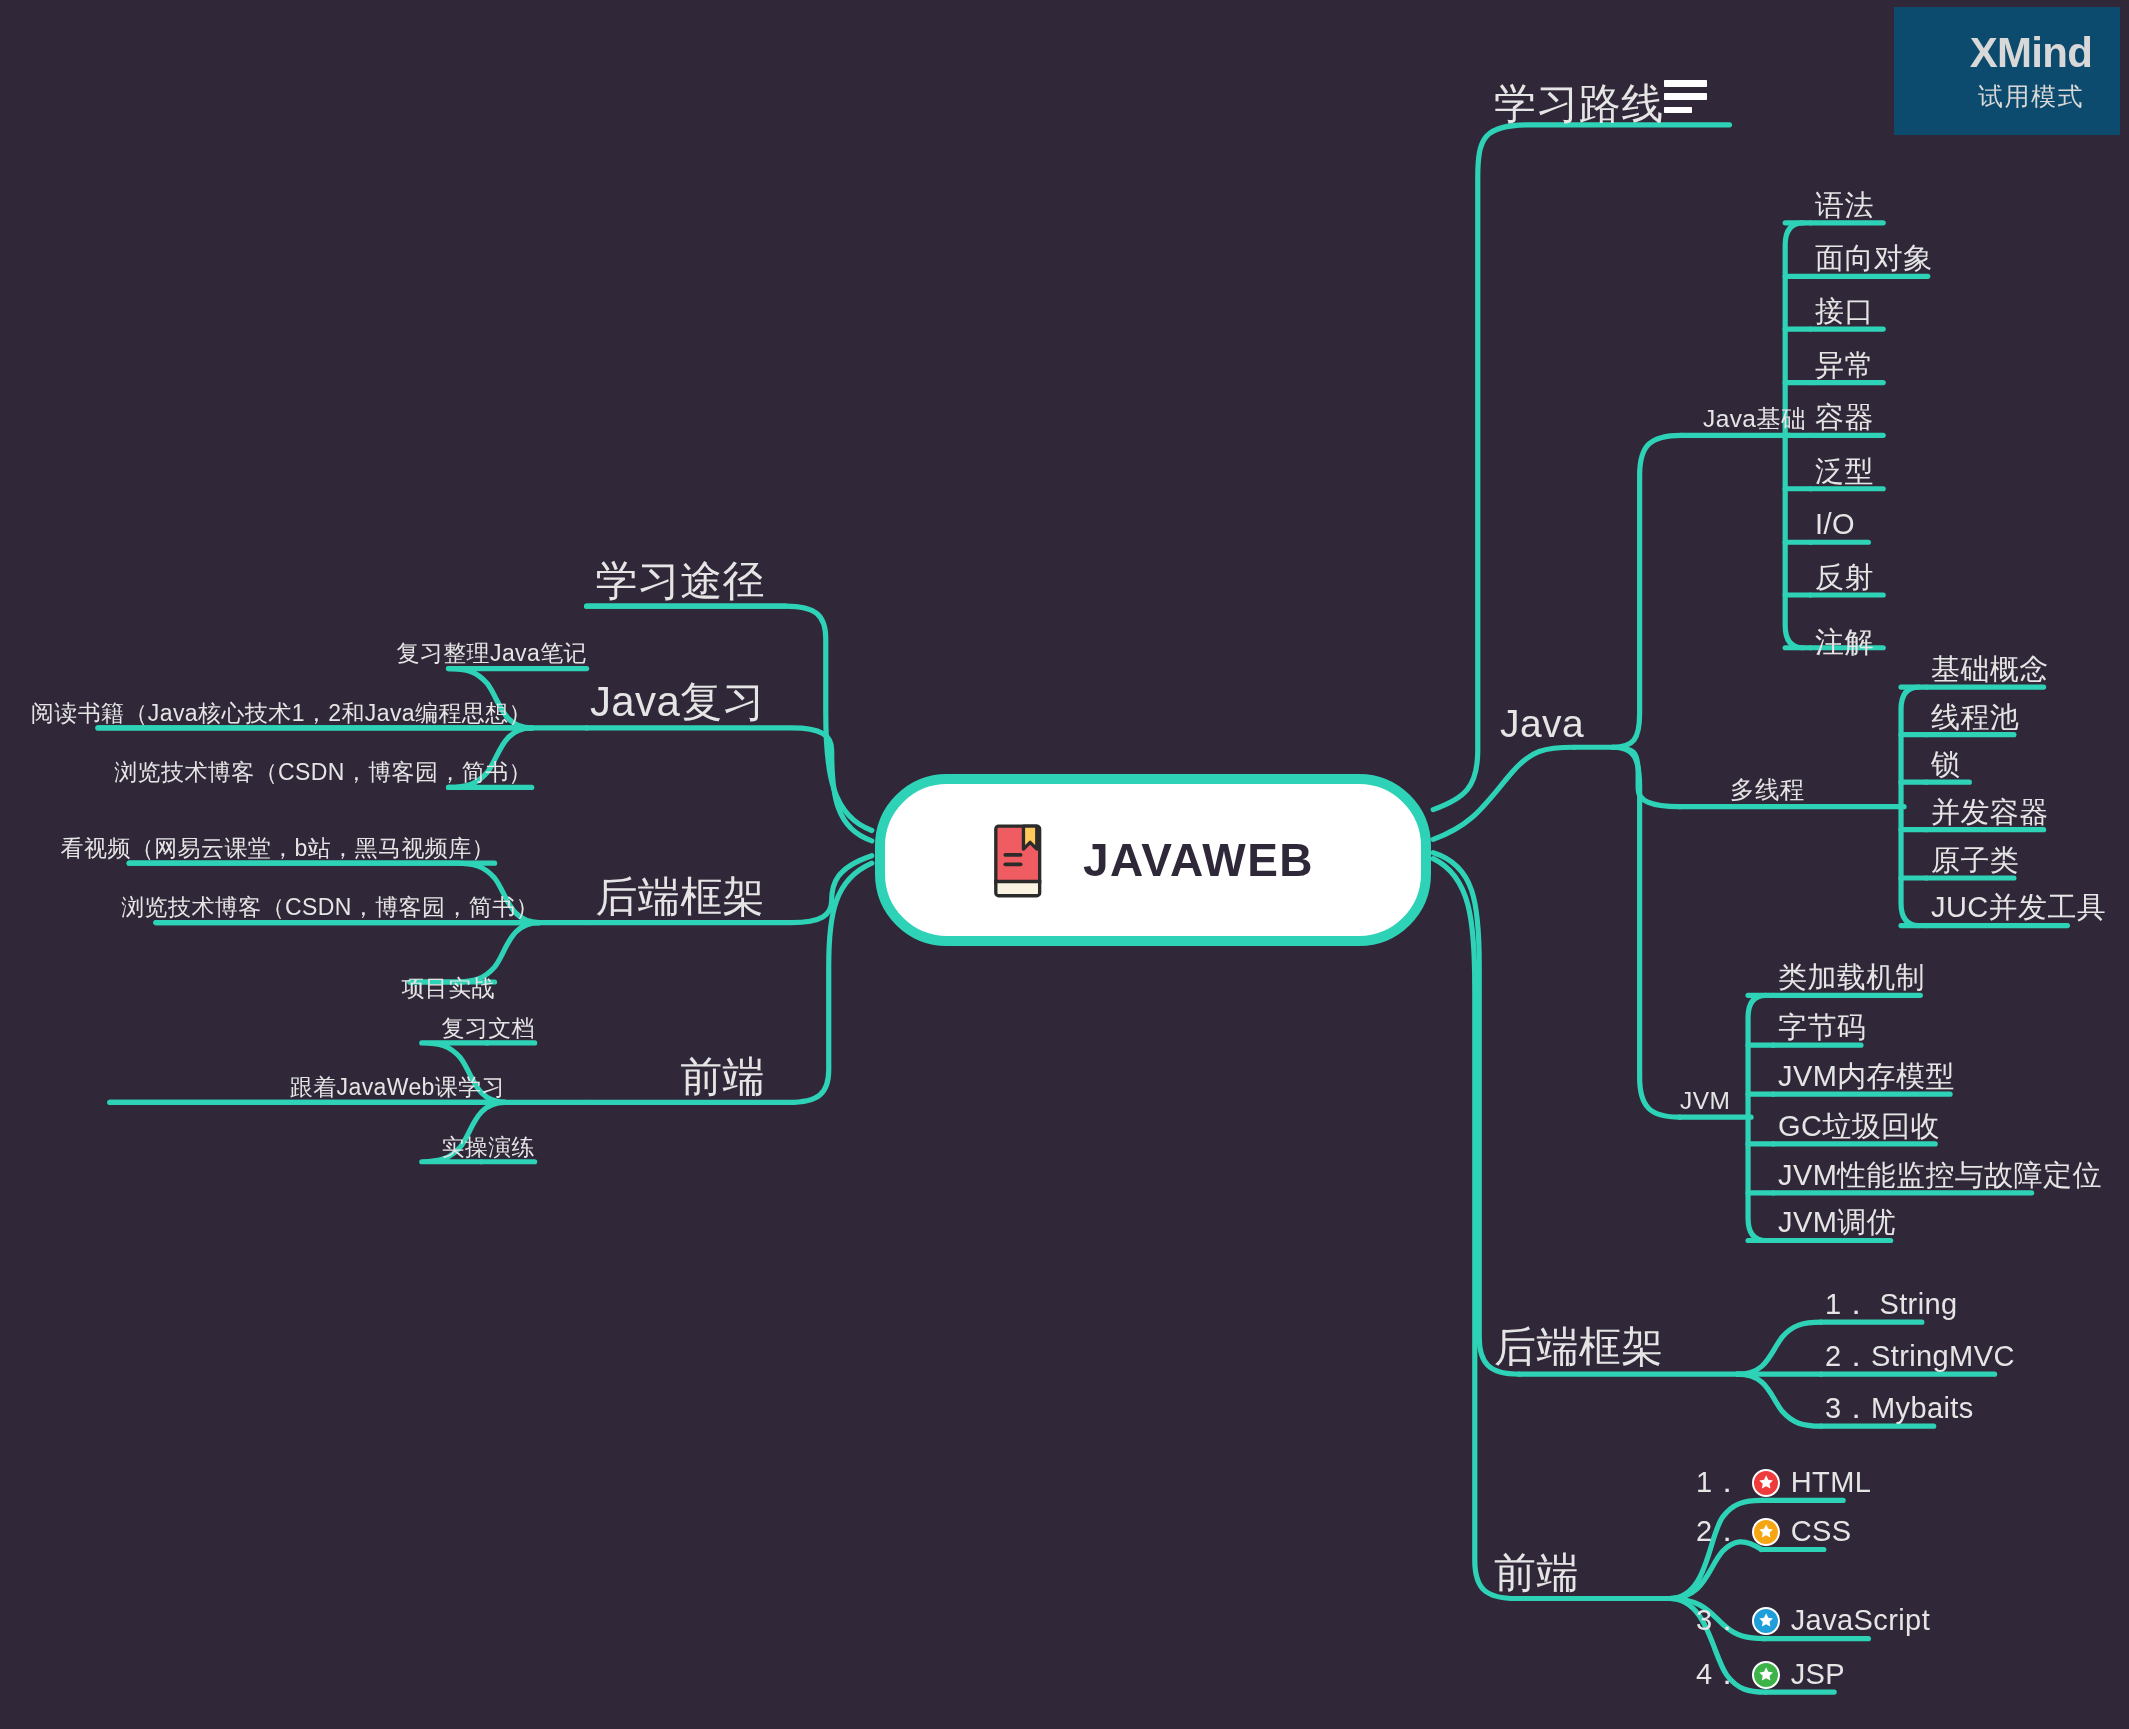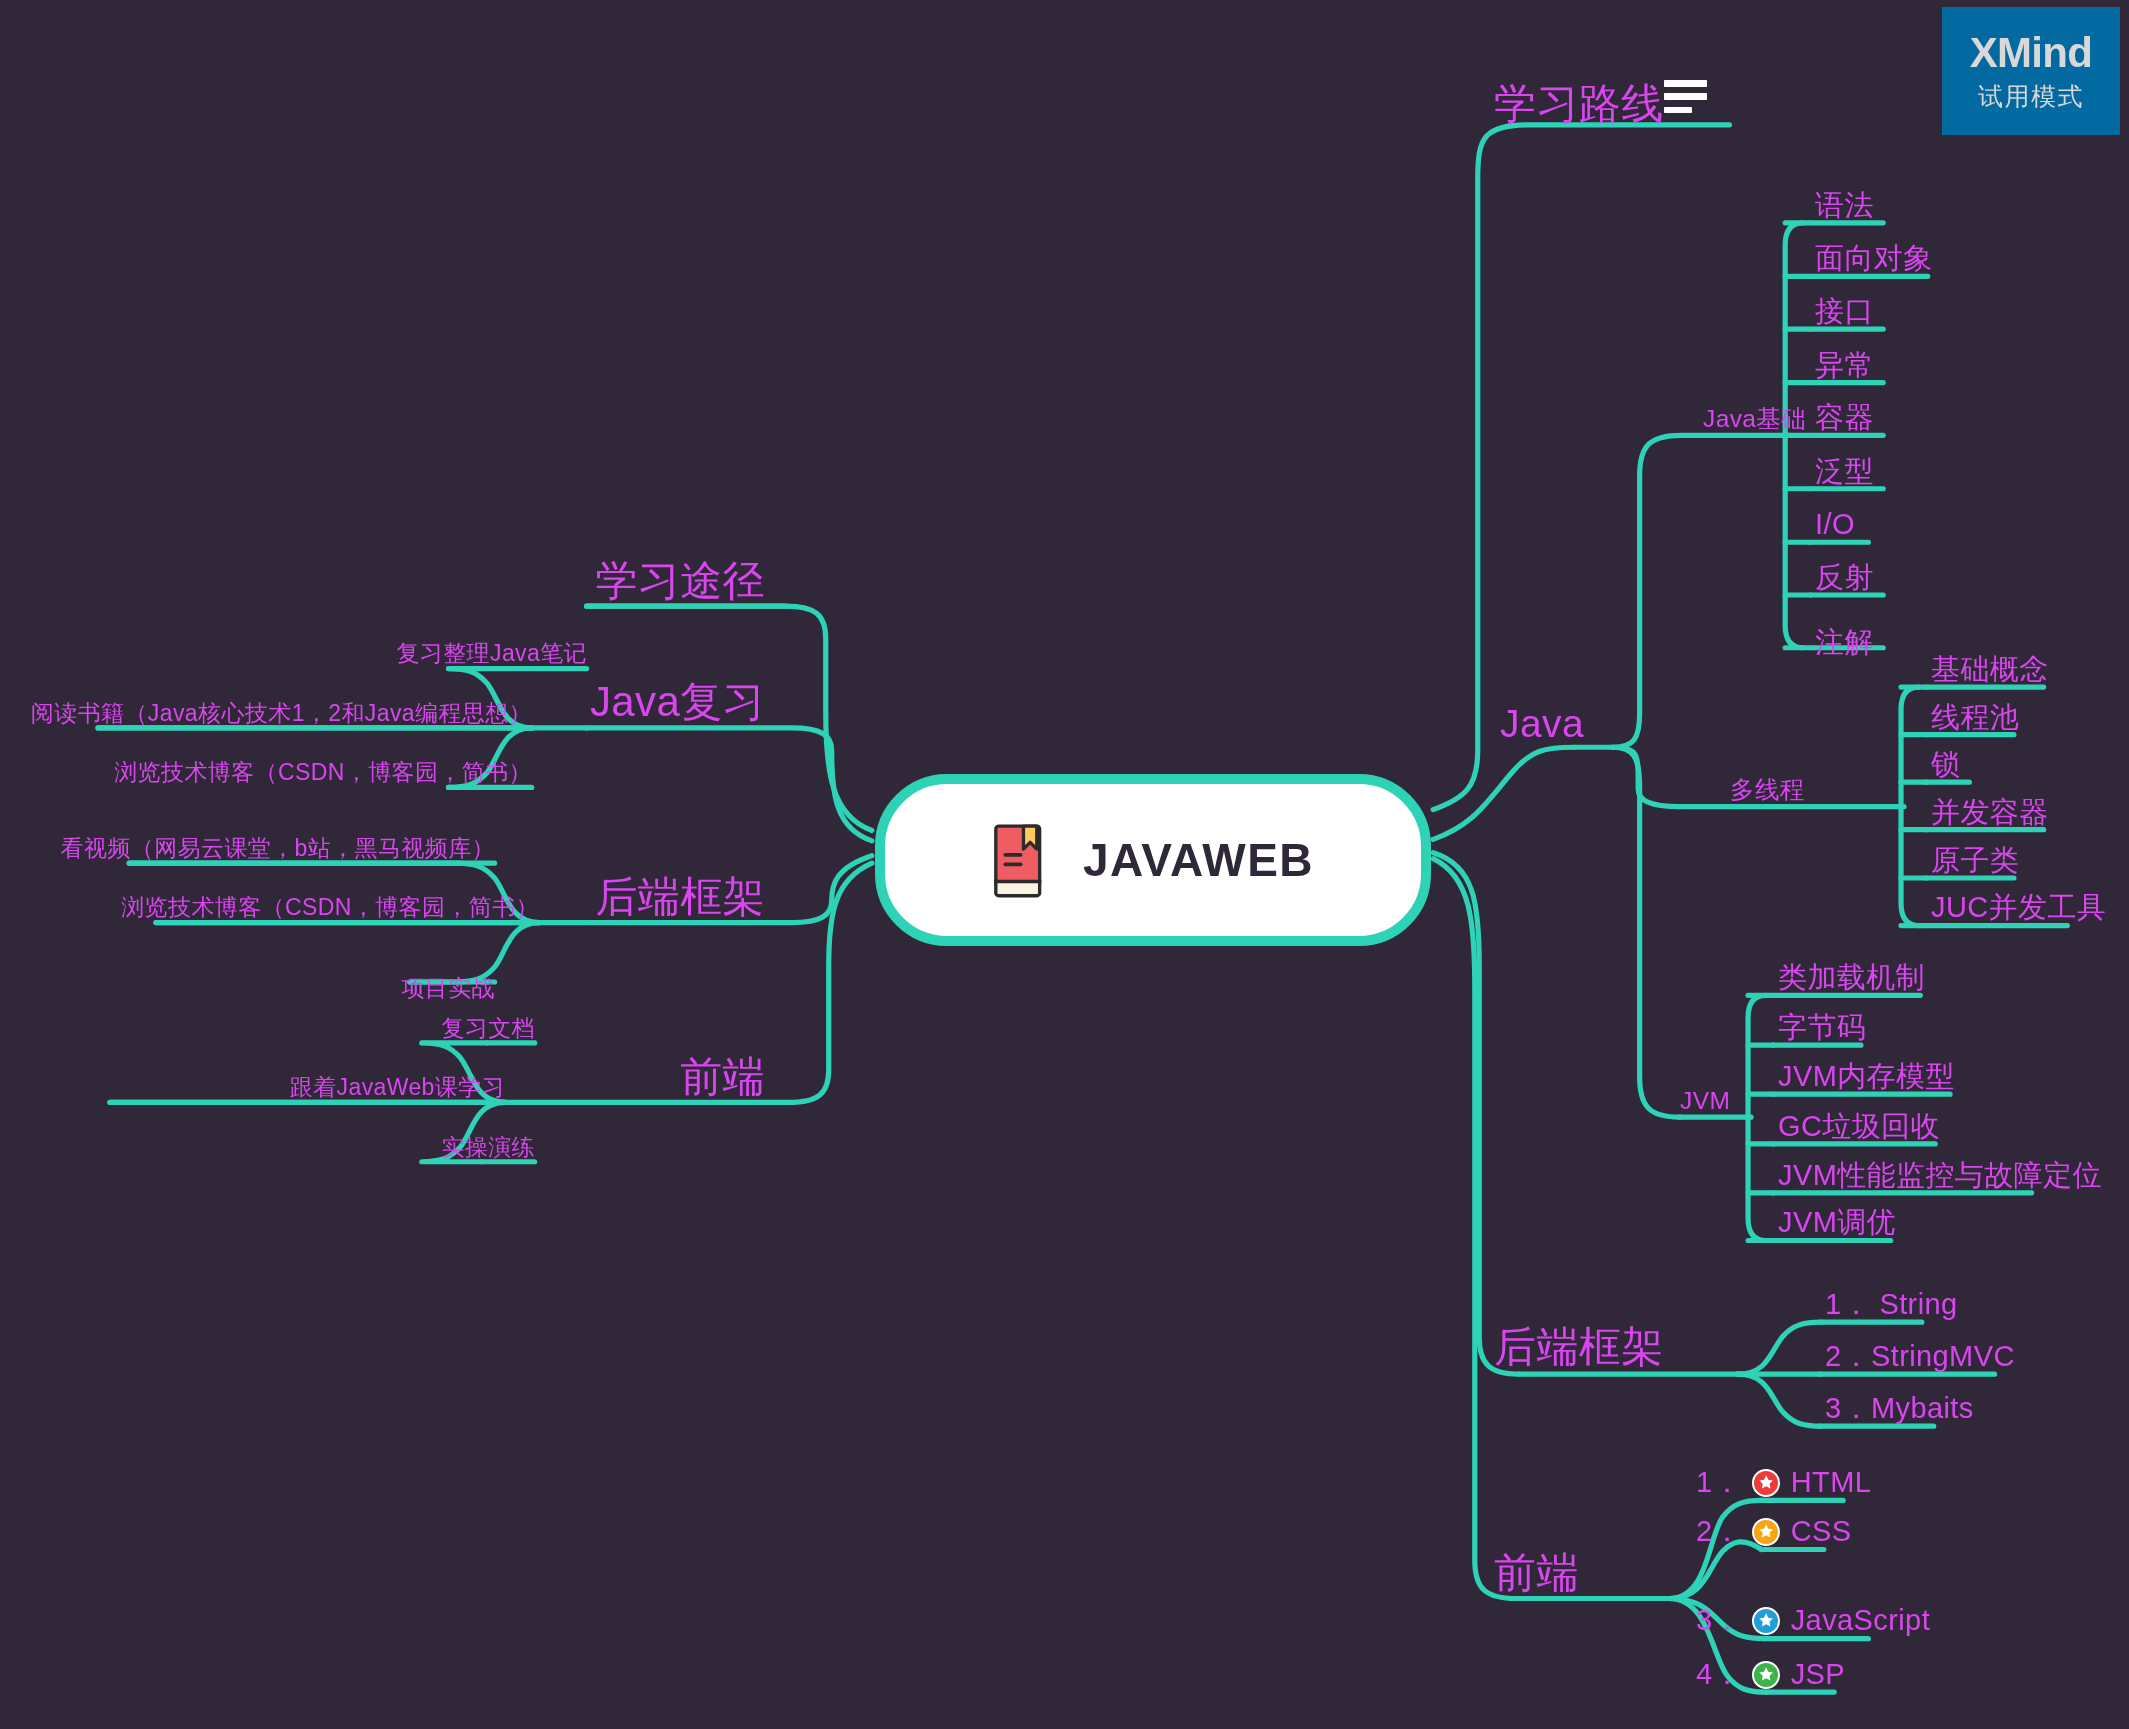--- a/index.html
+++ b/index.html
@@ -19,21 +19,21 @@
   #wires{
     position:absolute;
     left:0; top:0;
     width:2129px; height:1730px;
     pointer-events:none;
   }
 
   
   .node{
     position:absolute;
-    color:#d946ef;
+    color:#e5e5e5;
     white-space:nowrap;
     line-height:1.0;
     letter-spacing:0.4px;
   }
   .node.anchor-left{ transform:translateY(-100%); }
   .node.anchor-right{ transform:translate(-100%,-100%); }
 
   
   .l1{ font-size:42px; font-weight:400; }
   
@@ -352,19 +352,19 @@
       <span>4．</span>
       <span class="star-badge" id="badge3" style="background: rgb(60, 180, 74);">
         <svg viewBox="0 0 24 24">
             <polygon fill="#ffffff" points="12,2 15.1,8.6 22,9.5 17,14.5 18.3,21.5 12,18.1 5.7,21.5 7,14.5 2,9.5 8.9,8.6"></polygon>
           </svg>
       </span>
       <span>JSP</span>
     </span>
   </div>
 
-  <div id="watermark" style="background: #0369a1;">
+  <div id="watermark" style="background: #0c4a6e; padding-left: 48px;">
     <div class="wm-main">XMind</div>
     <div class="wm-sub">试用模式</div>
   </div>
 
 </div>
 
 
 </body></html>

